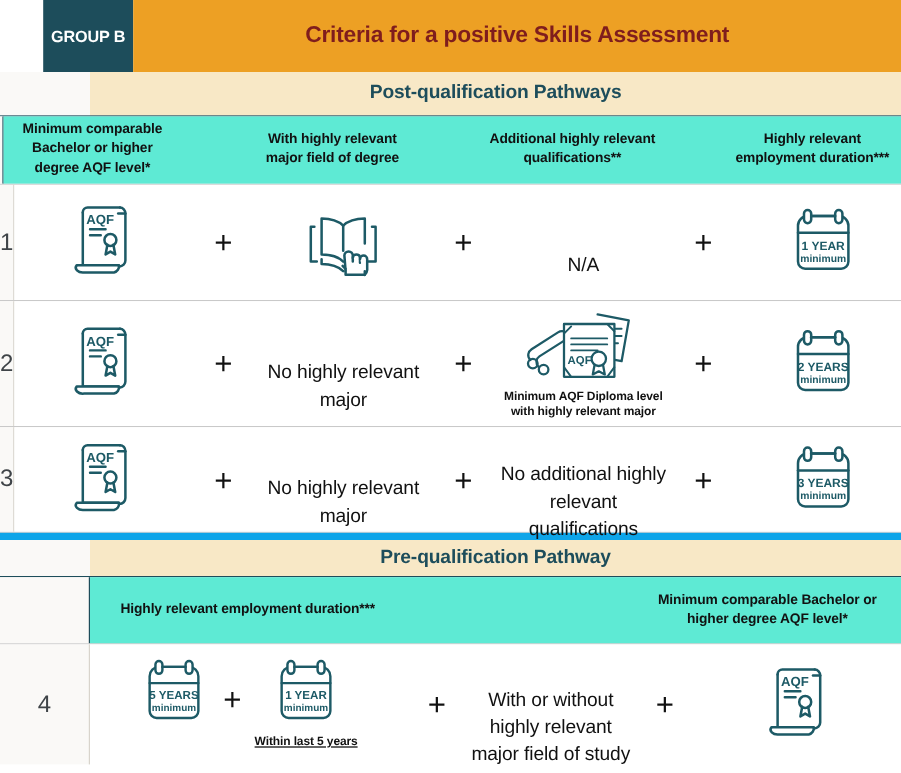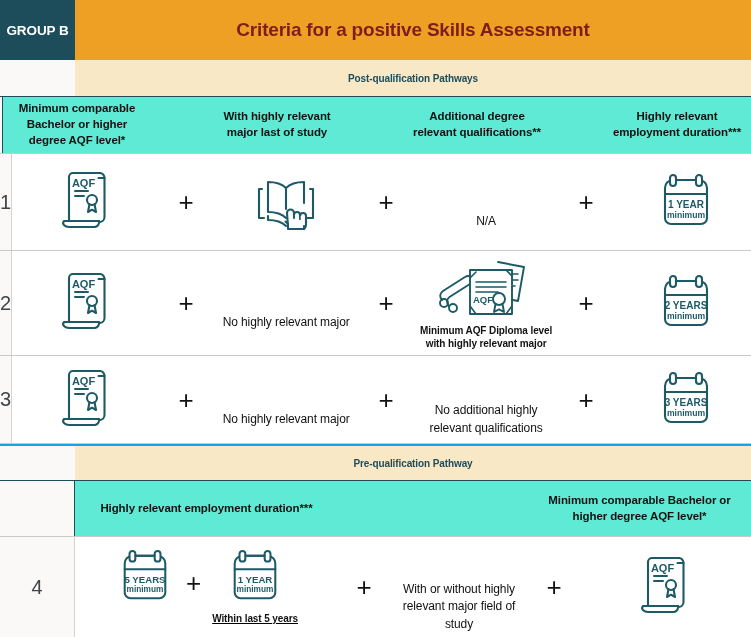--- a/index.html
+++ b/index.html
@@ -15,20 +15,21 @@
     height: 644px;
     background: #ffffff;
     overflow: hidden;
   }
 
   
   .titlebar {
     display: flex;
     height: 60px;
     width: 100%;
+    padding-left: 36px;
   }
   .group-badge {
     width: 75px;
     background: #1d4d5b;
     color: #ffffff;
     font-size: 13.5px;
     font-weight: bold;
     letter-spacing: -0.1px;
     display: flex;
     align-items: center;
@@ -53,28 +54,28 @@
     width: 100%;
   }
   .band-left {
     width: 75px;
     background: #faf9f7;
   }
   .band-main {
     flex: 1;
     background: #f8e8c6;
     color: #1d4d5b;
-    font-size: 10px;
+    font-size: 16px;
     font-weight: bold;
     letter-spacing: -0.1px;
     display: flex;
     align-items: center;
     justify-content: center;
   }
-  .band.pre { border-top: 2px solid #0ea5e9; }
+  .band.pre { border-top: 6px solid #0ea5e9; }
 
   
   .colhead {
     display: flex;
     width: 100%;
     height: 58px;
     border-top: 1px solid #1d4d5b;
     border-bottom: 1px solid #c9c9c9;
   }
   .colhead .num-col {
@@ -128,21 +129,21 @@
   }
   .cell {
     display: flex;
     flex-direction: column;
     align-items: center;
     justify-content: center;
     text-align: center;
     padding: 0 2px;
   }
   .cell-text {
-    font-size: 12px;
+    font-size: 16px;
     color: #111111;
     line-height: 1.42;
     letter-spacing: -0.1px;
     margin-top: 40px;
   }
   .plus {
     font-size: 26px;
     color: #111111;
     font-weight: 300;
     line-height: 1;
@@ -201,23 +202,23 @@
   <div class="band">
     <div class="band-left"></div>
     <div class="band-main">Post-qualification Pathways</div>
   </div>
 
   <div class="colhead">
     <div class="num-col"></div>
     <div class="hdr-cells">
       <div class="hdr-cell w-item">Minimum comparable Bachelor or higher degree AQF level*</div>
       <div class="hdr-cell w-plus"></div>
-      <div class="hdr-cell w-item">With highly relevant major last of study</div>
+      <div class="hdr-cell w-item">With highly relevant major field of degree</div>
       <div class="hdr-cell w-plus"></div>
-      <div class="hdr-cell w-item">Additional degree relevant qualifications**</div>
+      <div class="hdr-cell w-item">Additional highly relevant qualifications**</div>
       <div class="hdr-cell w-plus"></div>
       <div class="hdr-cell w-item">Highly relevant employment duration***</div>
     </div>
   </div>
 
   <div class="row row-1">
     <div class="num-col">1</div>
     <div class="cells">
       <div class="cell w-item">
         <span class="icon-wrap">

